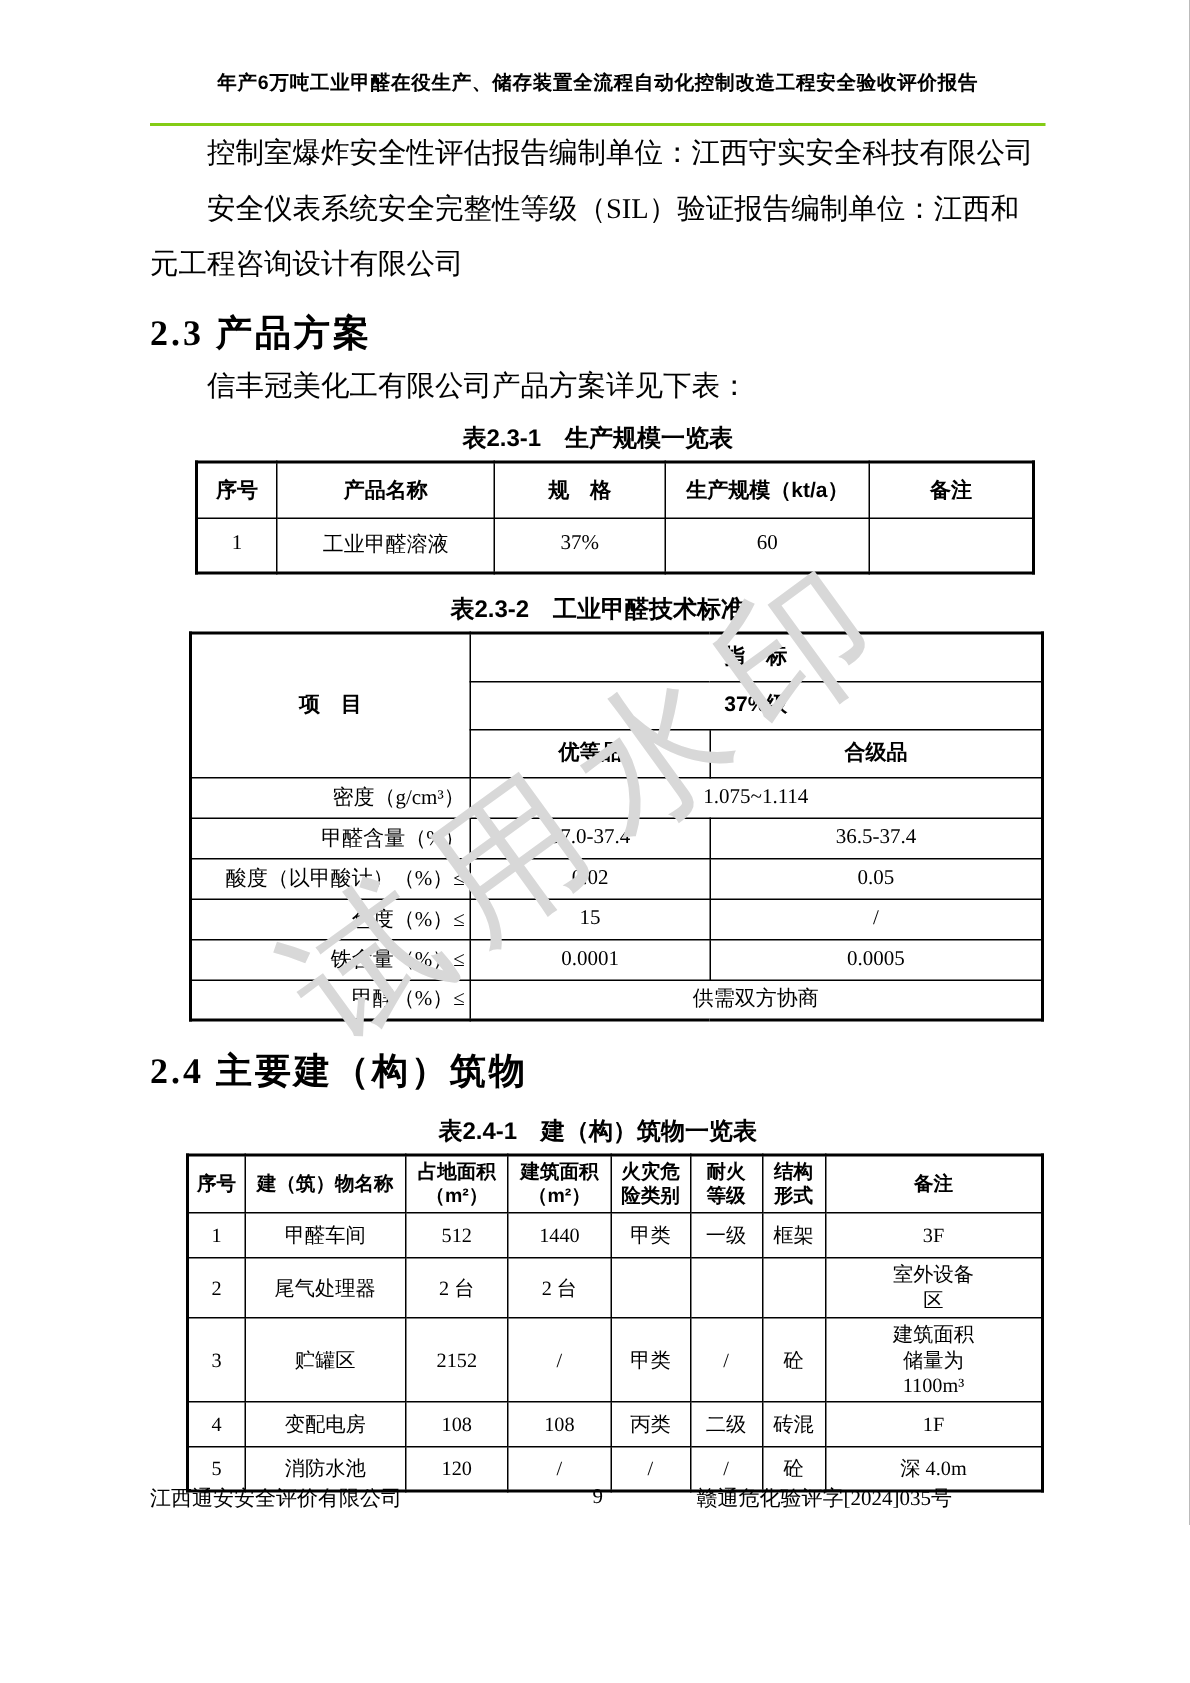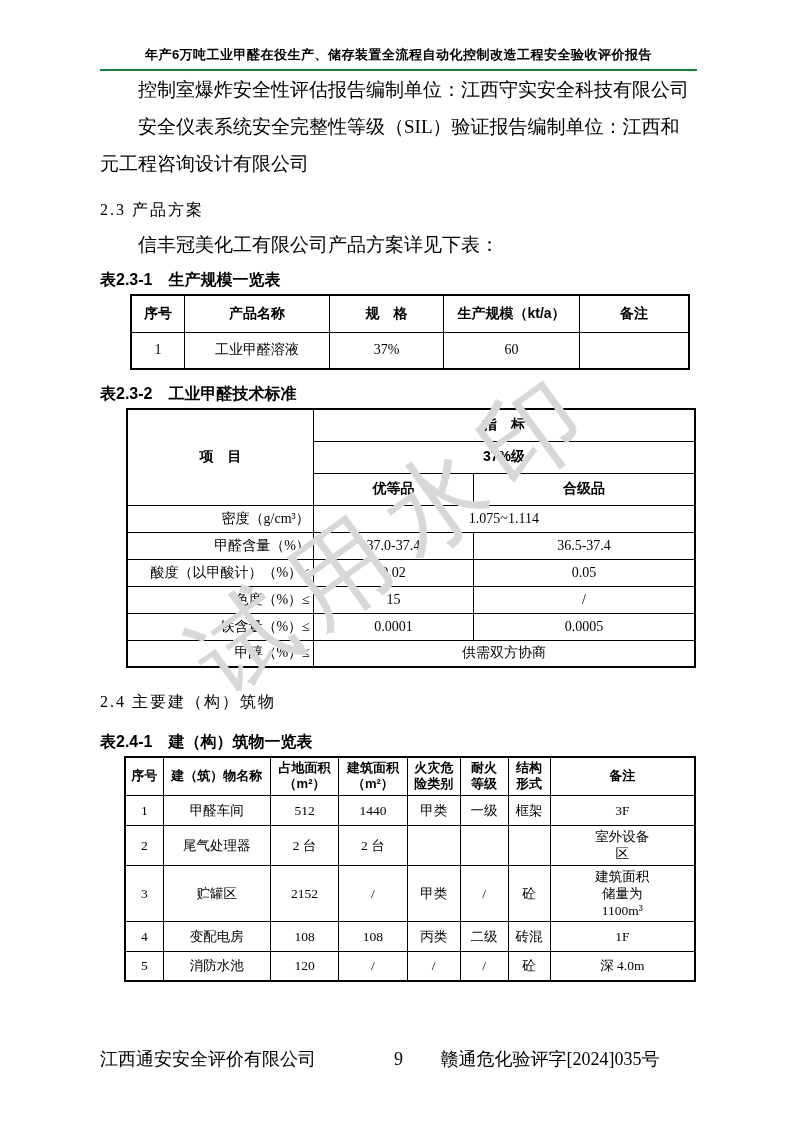--- a/index.html
+++ b/index.html
@@ -9,47 +9,48 @@
     width:793px; height:1122px;
     margin:0 auto;
     background:#ffffff;
     color:#000;
     font-family:"Liberation Serif","DejaVu Serif",serif;
     overflow:hidden;
   }
   .content { padding:46px 96px 0 100px; position:relative; z-index:1; }
 
   
-  .doc-header { border-bottom:2px solid #15803d; padding-bottom:5px; }
+  .doc-header { border-bottom:2px solid #84cc16; padding-bottom:18px; }
   .doc-header .title {
     text-align:center;
     font-family:"Liberation Sans","DejaVu Sans",sans-serif;
     font-weight:bold;
     font-size:13px;
     letter-spacing:.5px;
     white-space:nowrap;
   }
 
   
   .para { font-size:19px; line-height:37px; }
   .reg-line { margin-top:18px; }
   .indent { text-indent:2em; }
 
   
   .sec-heading {
     margin-top:14px;
-    font-size:16px;
-    font-weight:normal;
+    font-size:24px;
+    font-weight:bold;
     letter-spacing:2px;
     line-height:28px;
   }
 
   
   .tbl-caption {
     margin-top:6px;
+    text-align:center;
     font-family:"Liberation Sans","DejaVu Sans",sans-serif;
     font-weight:bold;
     font-size:16px;
     line-height:22px;
   }
   .cap-gap { margin-top:13px; }
   .cap-gap2 { margin-top:15px; }
 
   
   table {
@@ -96,25 +97,25 @@
     white-space:nowrap;
     transform:rotate(-36deg);
     transform-origin:0 50%;
     z-index:5;
     pointer-events:none;
   }
 
   
   .doc-footer {
     position:absolute;
-    left:100px; right:96px; top:1047px;
+    left:100px; right:96px; top:990px;
     display:grid;
     grid-template-columns:1fr auto 1fr;
     align-items:center;
-    font-size:18px;
+    font-size:14px;
     z-index:1;
   }
   .doc-footer .f-left { text-align:left; }
   .doc-footer .f-center { text-align:center; }
   .doc-footer .f-right { text-align:center; }
 </style>
 </head>
 <body>
 
 <div class="page">

